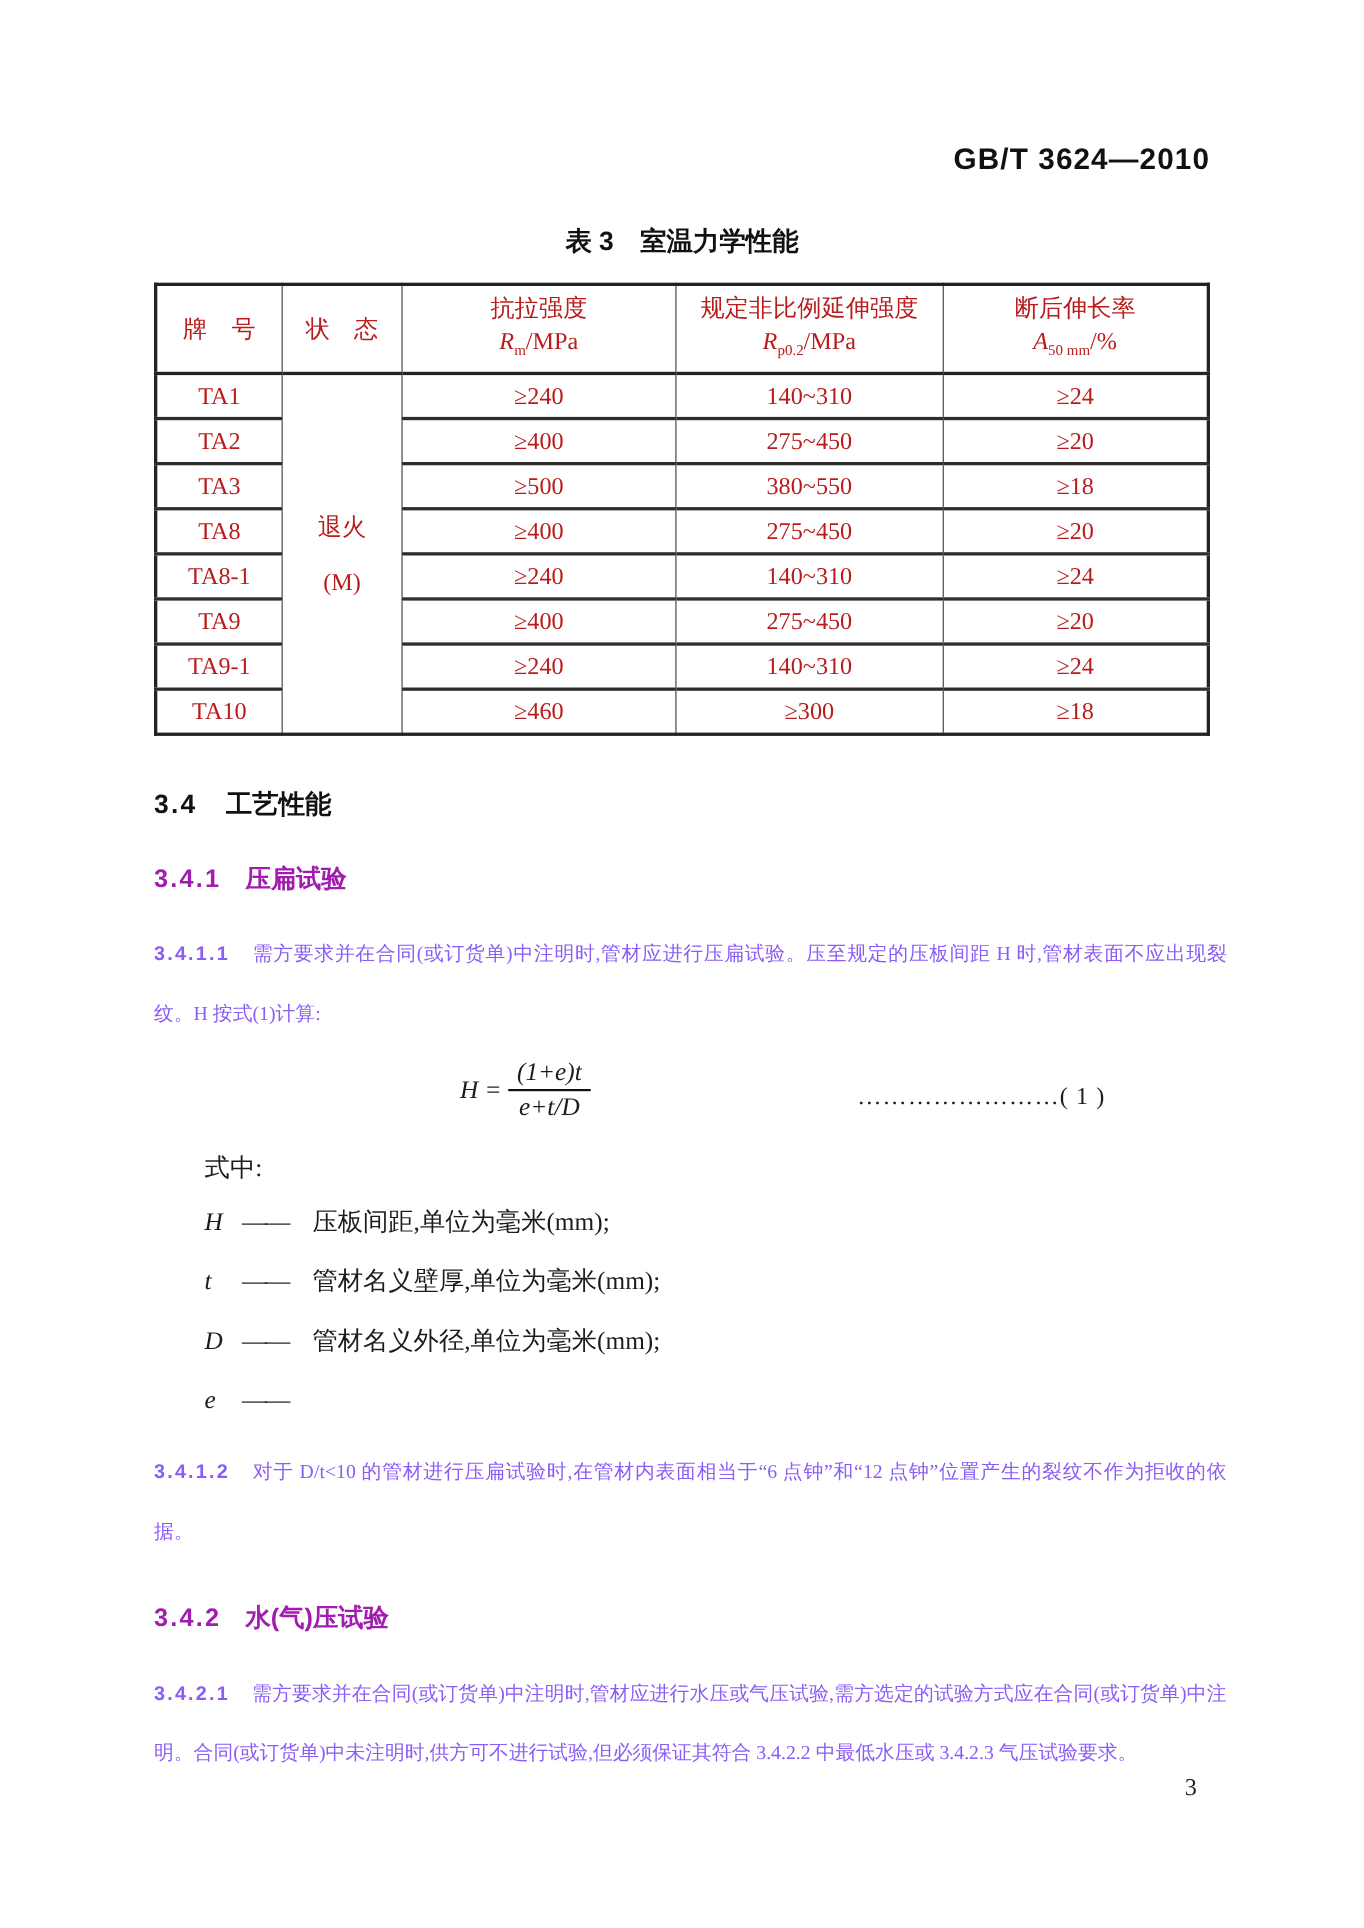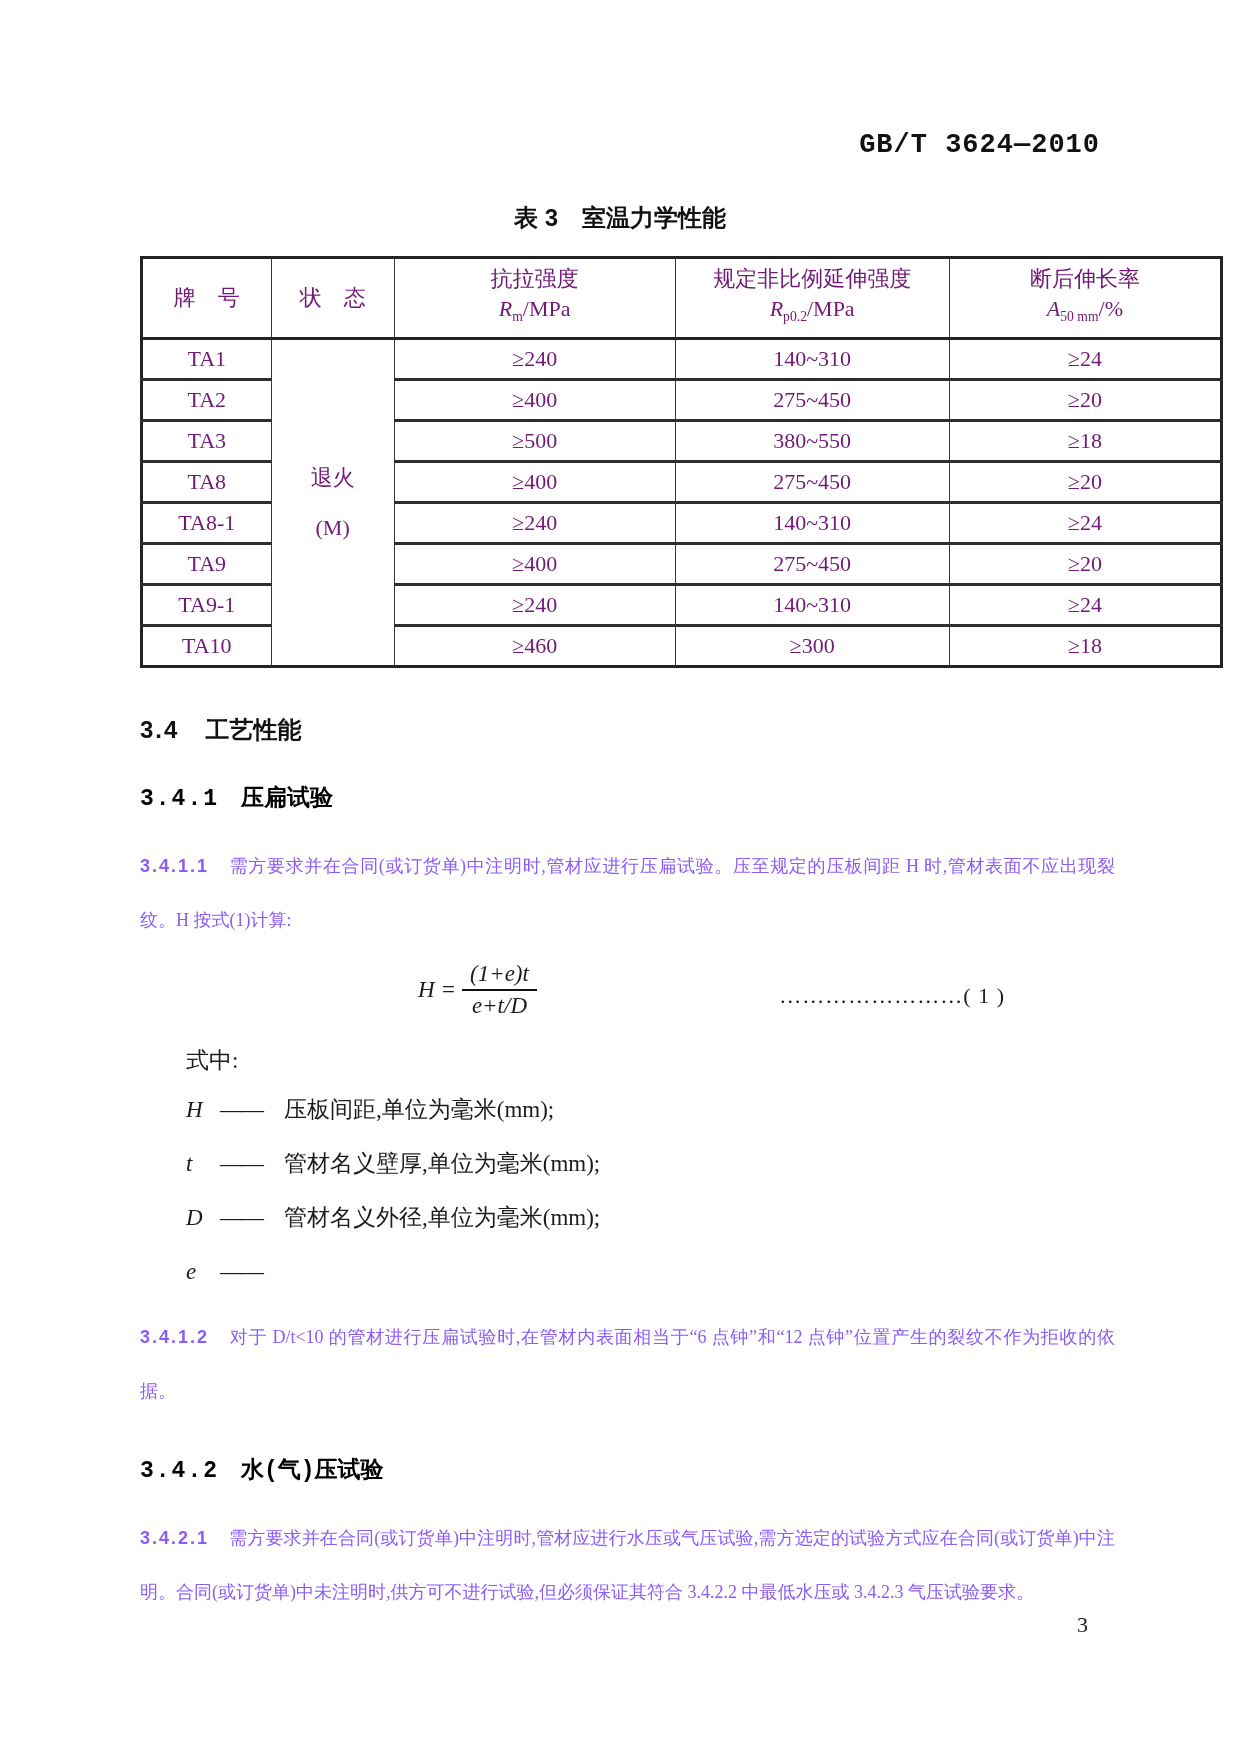--- a/index.html
+++ b/index.html
@@ -8,41 +8,41 @@
     width:1240px;height:1753px;
     margin:0 auto;
     background:#ffffff;
     color:#1c1c1c;
     font-family:"Liberation Serif","DejaVu Serif",serif;
     overflow:hidden;
   }
   .doc-header{
     padding:130px 140px 0 64px;
     text-align:right;
-    font-family:Liberation Mono, monospace;
+    font-family:Liberation Sans, sans-serif;
     font-weight:bold;
     font-size:27px;
     letter-spacing:1px;
     color:#111;
   }
   .table-title{
     margin-top:42px;
     text-align:center;
     font-family:"Liberation Sans","DejaVu Sans",sans-serif;
     font-weight:bold;
     font-size:24px;
     color:#111;
   }
   .tbl-wrap{ padding:0 140px; margin-top:22px; }
   table.props{
-    width:1083px;
+    width:960px;
     border-collapse:collapse;
     table-layout:fixed;
     font-size:22px;
-    color:#701a75;
+    color:#b91c1c;
   }
   table.props col.c1{width:12%;}
   table.props col.c2{width:11.4%;}
   table.props col.c3{width:26%;}
   table.props col.c4{width:25.4%;}
   table.props col.c5{width:25.2%;}
   table.props th, table.props td{
     border:1px solid #3a3a3a;
     text-align:center;
     vertical-align:middle;
@@ -64,24 +64,24 @@
   .content{ padding:0 125px 0 140px; }
   .sec-heading{
     font-family:"Liberation Sans","DejaVu Sans",sans-serif;
     font-weight:bold;
     font-size:24px;
     color:#111;
     margin-top:46px;
   }
   .sec-heading .num{ margin-right:26px; letter-spacing:2px;}
   .sub-heading{
-    font-family:Liberation Mono, monospace;
+    font-family:Liberation Sans, sans-serif;
     font-weight:bold;
     font-size:23px;
-    color:#000000;
+    color:#a21caf;
     margin-top:36px;
   }
   .sub-heading .num{ margin-right:22px; letter-spacing:2px;}
   .para{
     margin-top:26px;
     font-size:18px;
     line-height:54px;
     text-align:justify;
     color:#8b5cf6;
   }

